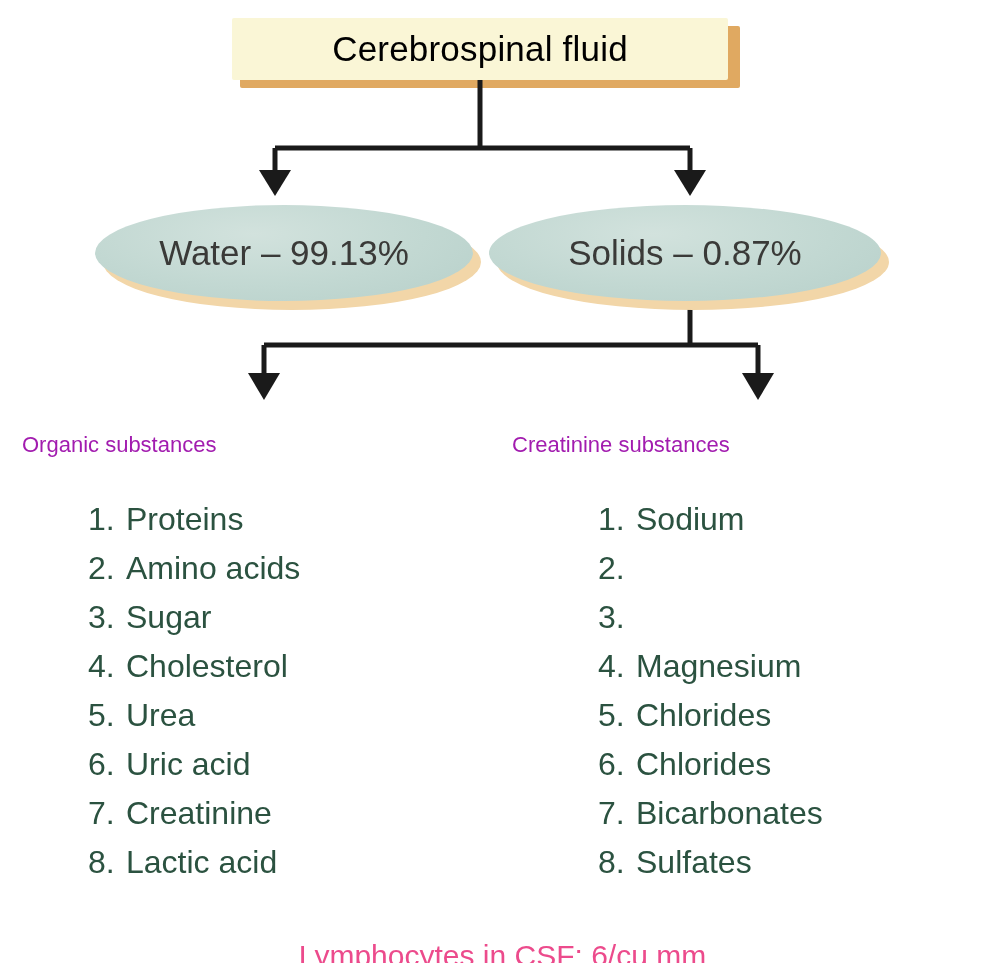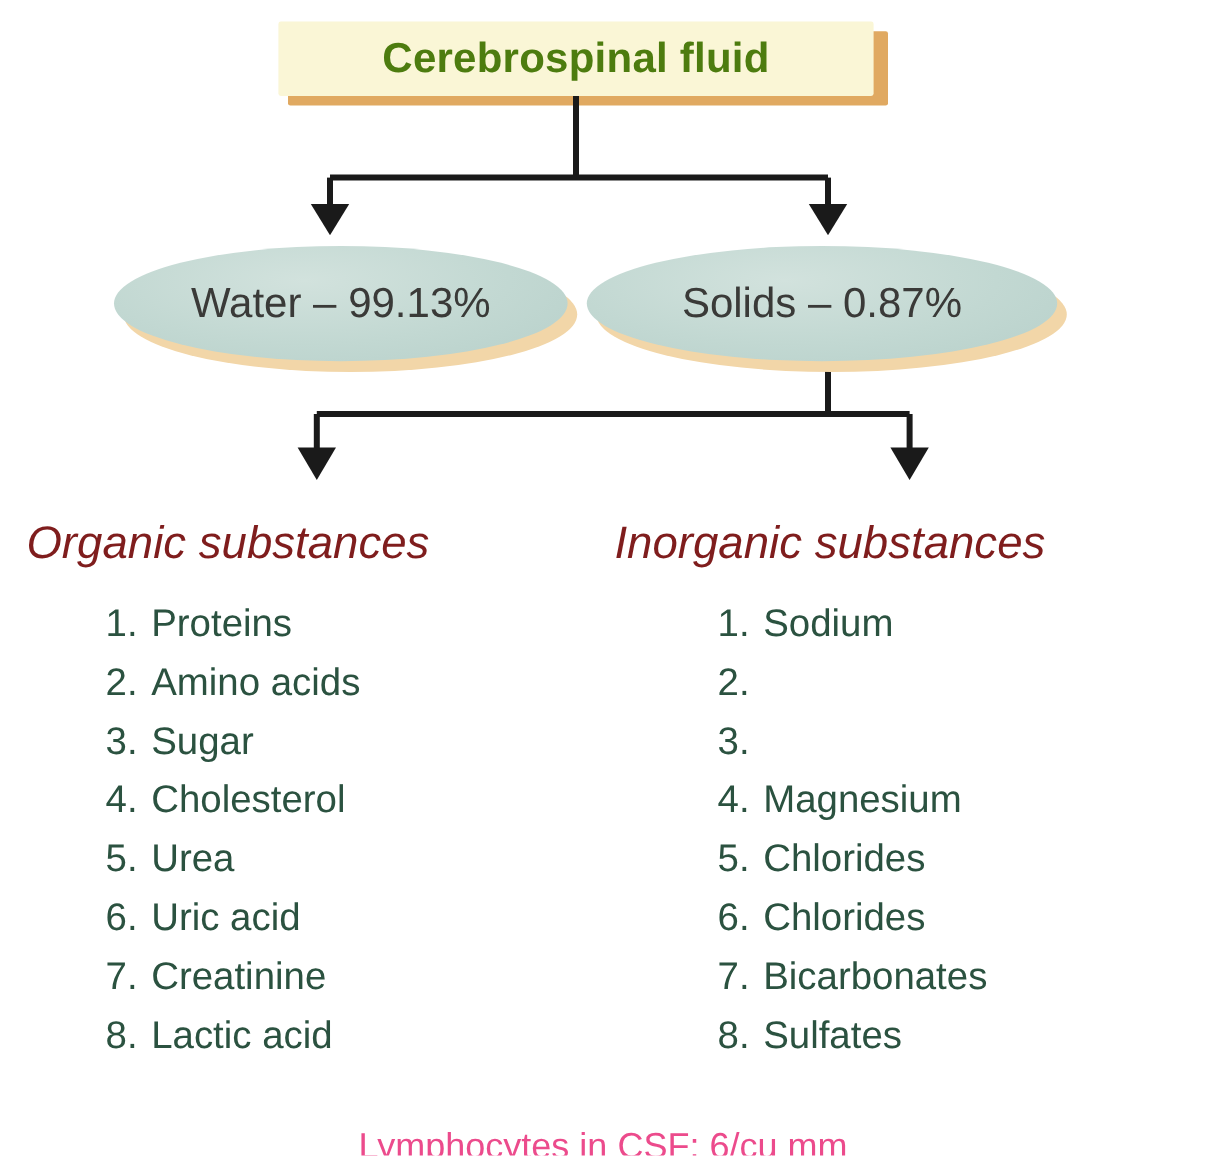--- a/index.html
+++ b/index.html
@@ -17,21 +17,21 @@
     position:absolute;left:240px;top:26px;width:500px;height:62px;
     background:#e0a961;border-radius:2px;
   }
   .title-box{
     position:absolute;left:232px;top:18px;width:496px;height:62px;
     background:#faf6d6;
     display:flex;align-items:center;justify-content:center;
     border-radius:2px;
   }
   .title-box span{
-    font-size:35px;font-weight:bold;color:#4d7c0f;letter-spacing:.2px;
+    font-size:35px;font-weight:normal;color:#000000;letter-spacing:.2px;
     white-space:nowrap;
   }
 
   
   .ell-wrap{position:absolute;}
   .ell-shadow{
     position:absolute;left:8px;top:9px;width:100%;height:100%;
     border-radius:50%;
     background:#f2d6a8;
   }
@@ -46,21 +46,21 @@
   }
 
   #ell-water{left:95px;top:205px;width:378px;height:96px;}
   #ell-solids{left:489px;top:205px;width:392px;height:96px;}
 
   
   .conn{position:absolute;left:0;top:0;width:1005px;height:963px;pointer-events:none;}
 
   
   .heading{
-    position:absolute;font-size:38px;color:#7f1d1d;white-space:nowrap;font-style:italic;
+    position:absolute;font-size:22px;color:#a21caf;white-space:nowrap;
   }
   #head-organic{left:22px;top:432px;}
   #head-inorganic{left:512px;top:432px;}
 
   
   .list{position:absolute;}
   #list-organic{left:88px;top:495px;}
   #list-inorganic{left:598px;top:495px;}
   .list-item{
     display:flex;align-items:baseline;
@@ -114,21 +114,21 @@
   </div>
 
   <div class="ell-wrap" id="ell-solids">
     <div class="ell-shadow"></div>
     <div class="ell-body">
       <span>Solids – 0.87%</span>
     </div>
   </div>
 
   <div class="heading" id="head-organic">Organic substances</div>
-  <div class="heading" id="head-inorganic">Inorganic substances</div>
+  <div class="heading" id="head-inorganic">Creatinine substances</div>
 
   <div class="list" id="list-organic">
     <div class="list-item">
       <span class="li-num">1.</span>
       <span class="li-txt">Proteins</span>
     </div>
     <div class="list-item">
       <span class="li-num">2.</span>
       <span class="li-txt">Amino acids</span>
     </div>

